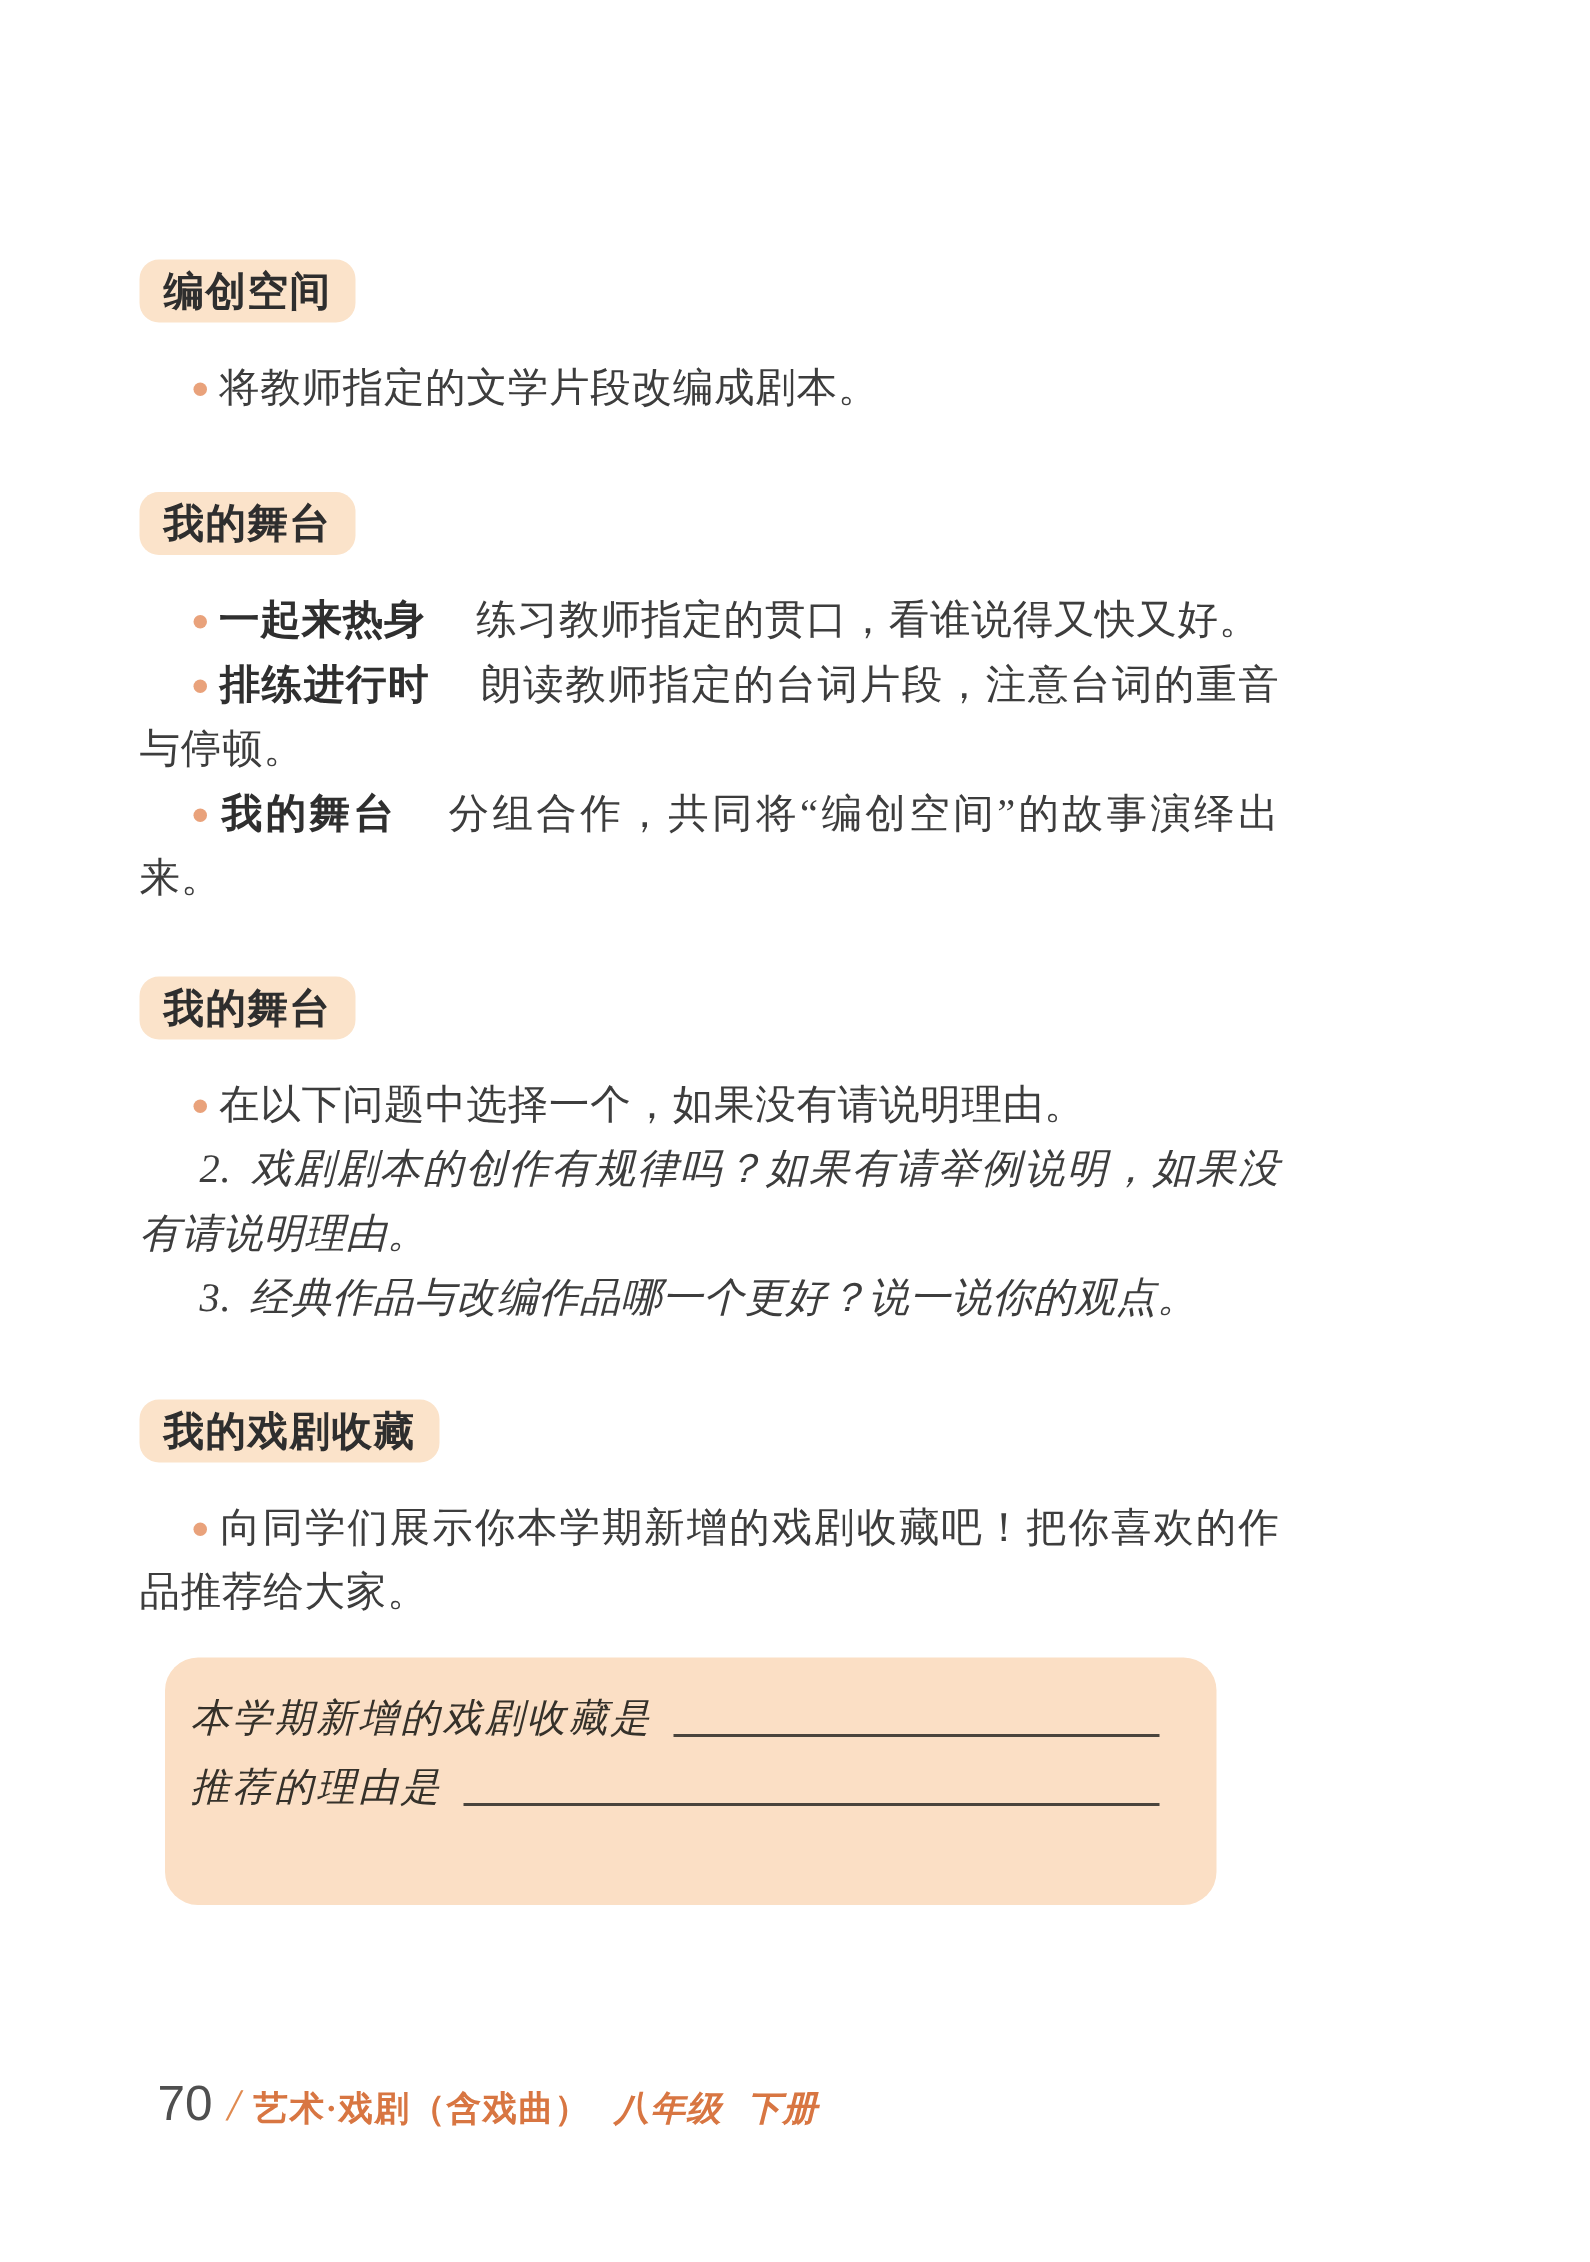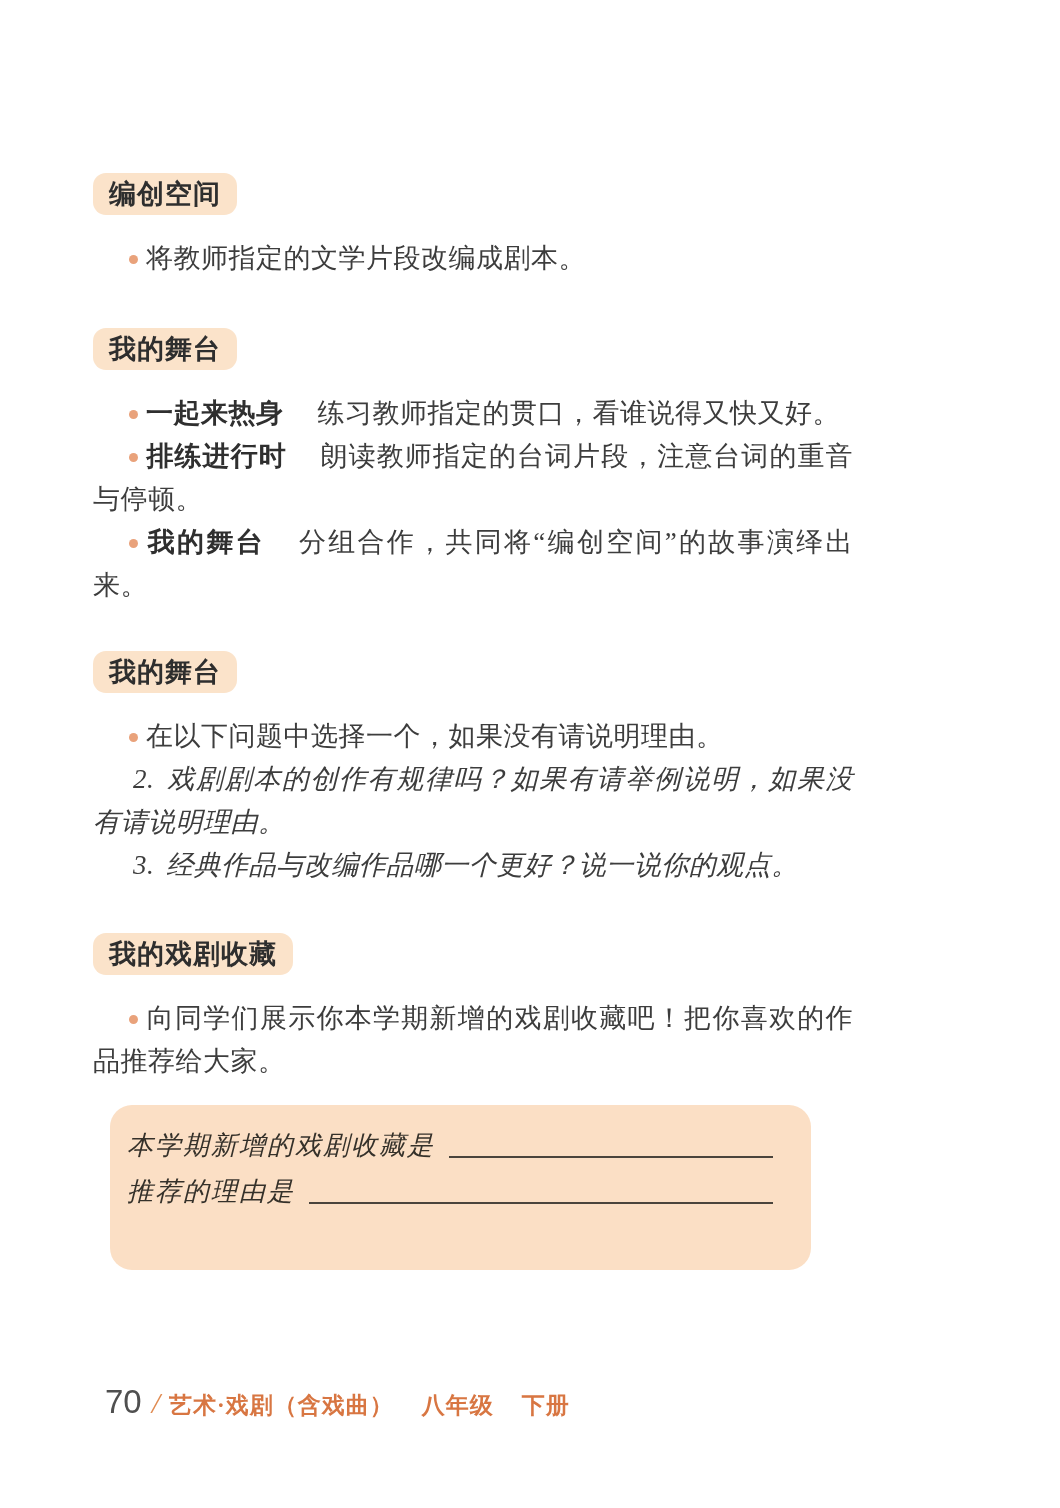--- a/index.html
+++ b/index.html
@@ -115,21 +115,21 @@
     margin: 0 9px 0 10px;
     font-style: italic;
   }
   .footer .orange {
     font-family: "Liberation Serif", serif;
     font-weight: bold;
     font-size: 23px;
     color: #d87642;
     letter-spacing: 1px;
   }
-  .footer .grade, .footer .volume { margin-left: 28px; }
+  .footer .grade, .footer .volume { margin-left: 16px; font-style: italic; }
 </style>
 </head>
 <body>
 
 <div class="page">
   <div class="content">
 
     <div class="section-creation">
       <div class="pill-row">
         <span class="pill">编创空间</span>

